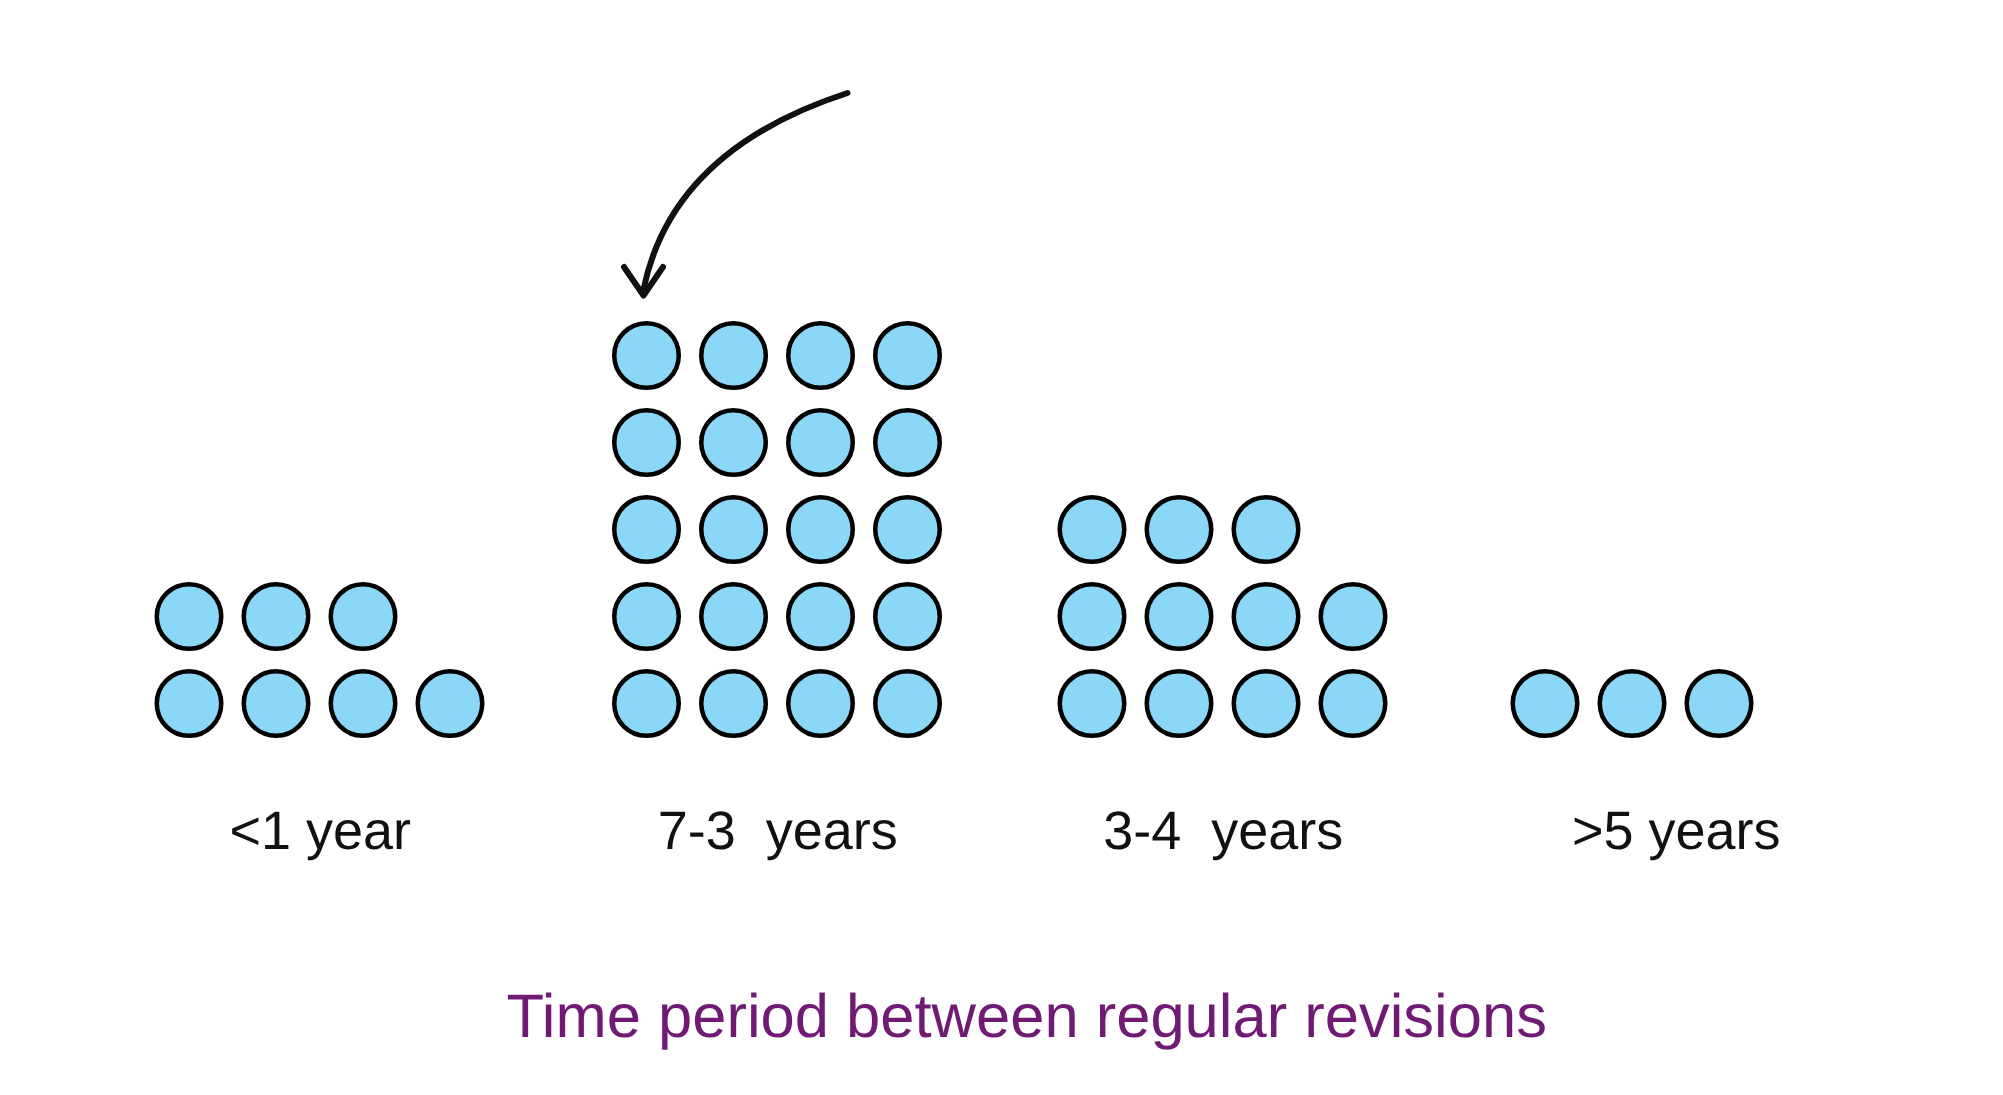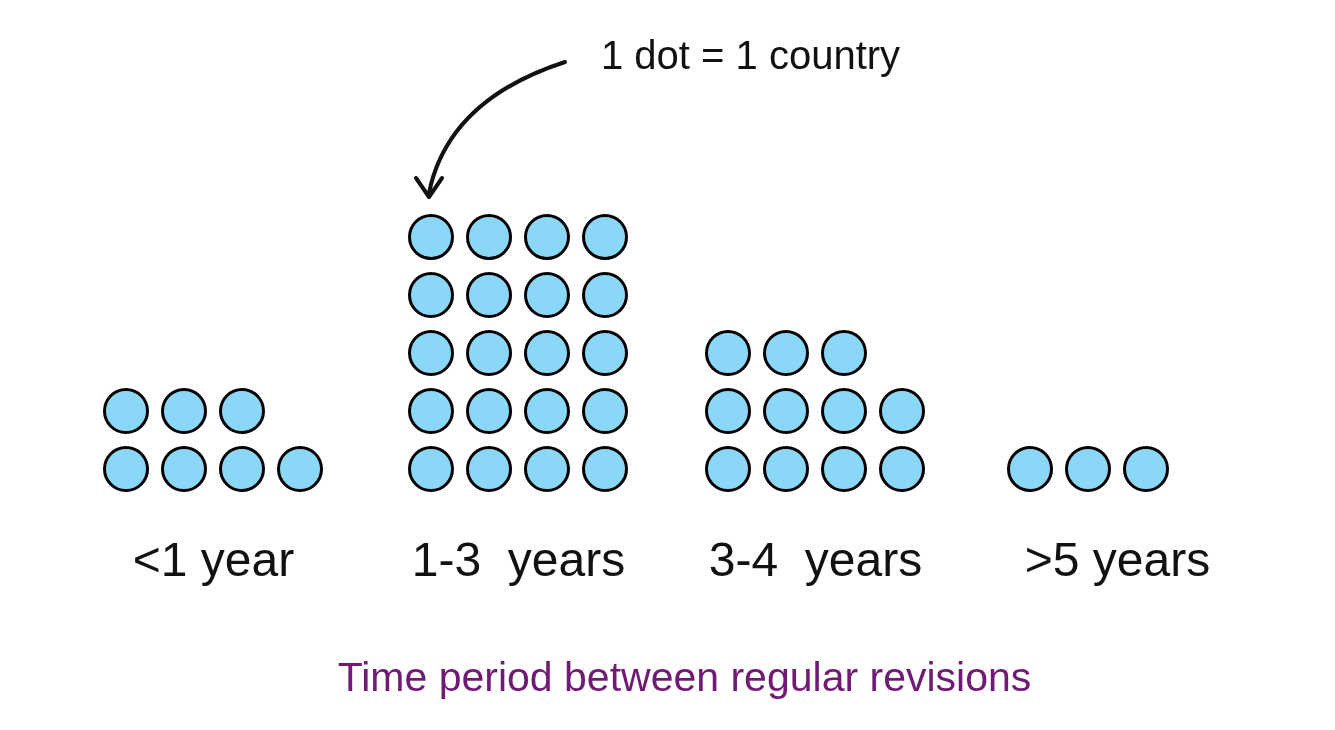--- a/index.html
+++ b/index.html
@@ -48,21 +48,21 @@
     border: 3px solid #000000;
     border-radius: 50%;
     box-sizing: content-box;
     flex: 0 0 auto;
   }
   .cat-label {
     position: absolute;
     top: 534px;
     width: 221px;
     text-align: center;
-    font-size: 48px;
+    font-size: 36px;
     line-height: 1.1;
     color: #111111;
     white-space: pre;
   }
   .title {
     position: absolute;
     left: 0;
     top: 655px;
     width: 100%;
     text-align: center;
@@ -70,21 +70,20 @@
     line-height: 1.1;
     color: #701a75;
     margin-left: 17px;
   }
 </style>
 </head>
 <body>
 
 <div class="canvas">
 
-  <div class="legend">1 dot = 1 country</div>
 
   <svg class="arrow-svg" width="175" height="165" viewBox="0 0 175 165">
     <path d="M 157 14 Q 40 52 21 145" fill="none" stroke="#111111" stroke-width="4" stroke-linecap="round"></path>
     <polyline points="8,130 21,149 34,130" fill="none" stroke="#111111" stroke-width="4" stroke-linecap="round" stroke-linejoin="round"></polyline>
   </svg>
 
   <div id="columns">
       <div class="col" style="left: 103px;">
         <div class="dot-row">
           <div class="dot" style="background: rgb(139, 215, 247); border-color: rgb(0, 0, 0);"></div>
@@ -124,21 +123,21 @@
           <div class="dot" style="background: rgb(139, 215, 247); border-color: rgb(0, 0, 0);"></div>
           <div class="dot" style="background: rgb(139, 215, 247); border-color: rgb(0, 0, 0);"></div>
         </div>
         <div class="dot-row">
           <div class="dot" style="background: rgb(139, 215, 247); border-color: rgb(0, 0, 0);"></div>
           <div class="dot" style="background: rgb(139, 215, 247); border-color: rgb(0, 0, 0);"></div>
           <div class="dot" style="background: rgb(139, 215, 247); border-color: rgb(0, 0, 0);"></div>
           <div class="dot" style="background: rgb(139, 215, 247); border-color: rgb(0, 0, 0);"></div>
         </div>
       </div>
-      <div class="cat-label" style="left: 408px;">1-3  years</div>
+      <div class="cat-label" style="left: 408px;">7-3  years</div>
       <div class="col" style="left: 705px;">
         <div class="dot-row">
           <div class="dot" style="background: rgb(139, 215, 247); border-color: rgb(0, 0, 0);"></div>
           <div class="dot" style="background: rgb(139, 215, 247); border-color: rgb(0, 0, 0);"></div>
           <div class="dot" style="background: rgb(139, 215, 247); border-color: rgb(0, 0, 0);"></div>
         </div>
         <div class="dot-row">
           <div class="dot" style="background: rgb(139, 215, 247); border-color: rgb(0, 0, 0);"></div>
           <div class="dot" style="background: rgb(139, 215, 247); border-color: rgb(0, 0, 0);"></div>
           <div class="dot" style="background: rgb(139, 215, 247); border-color: rgb(0, 0, 0);"></div>

